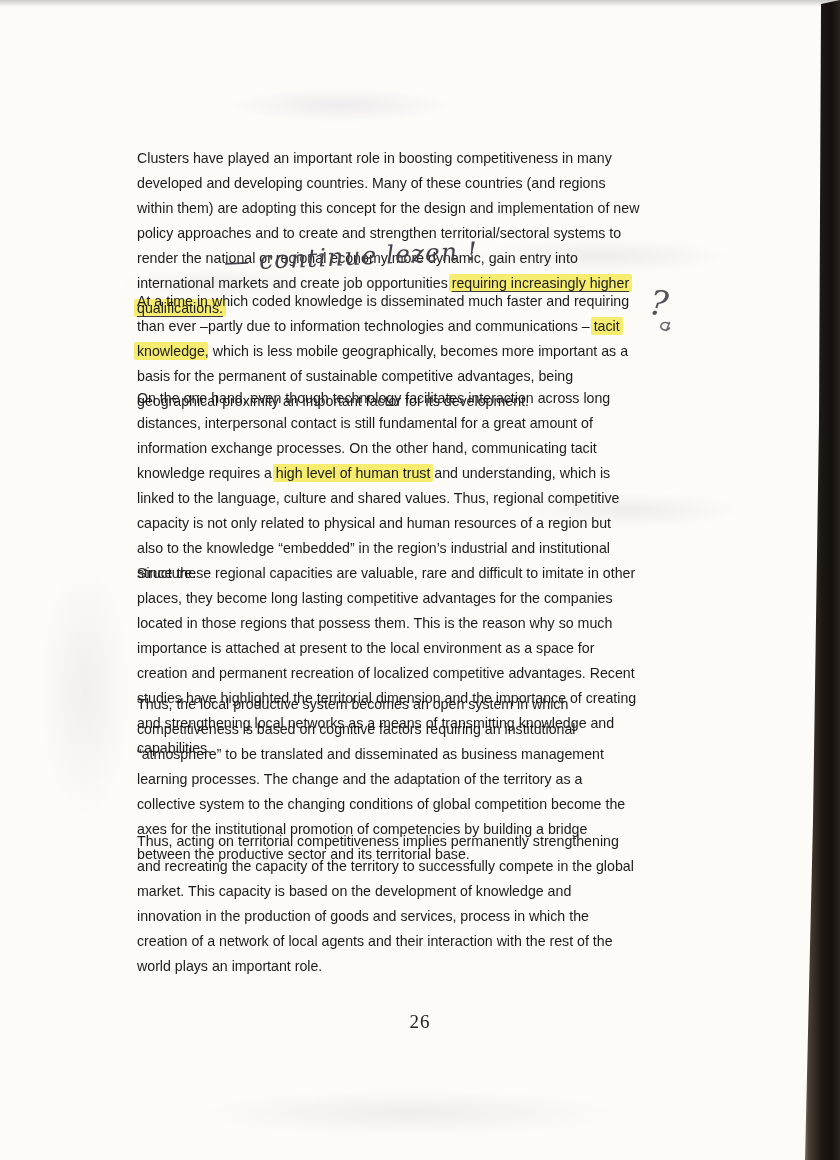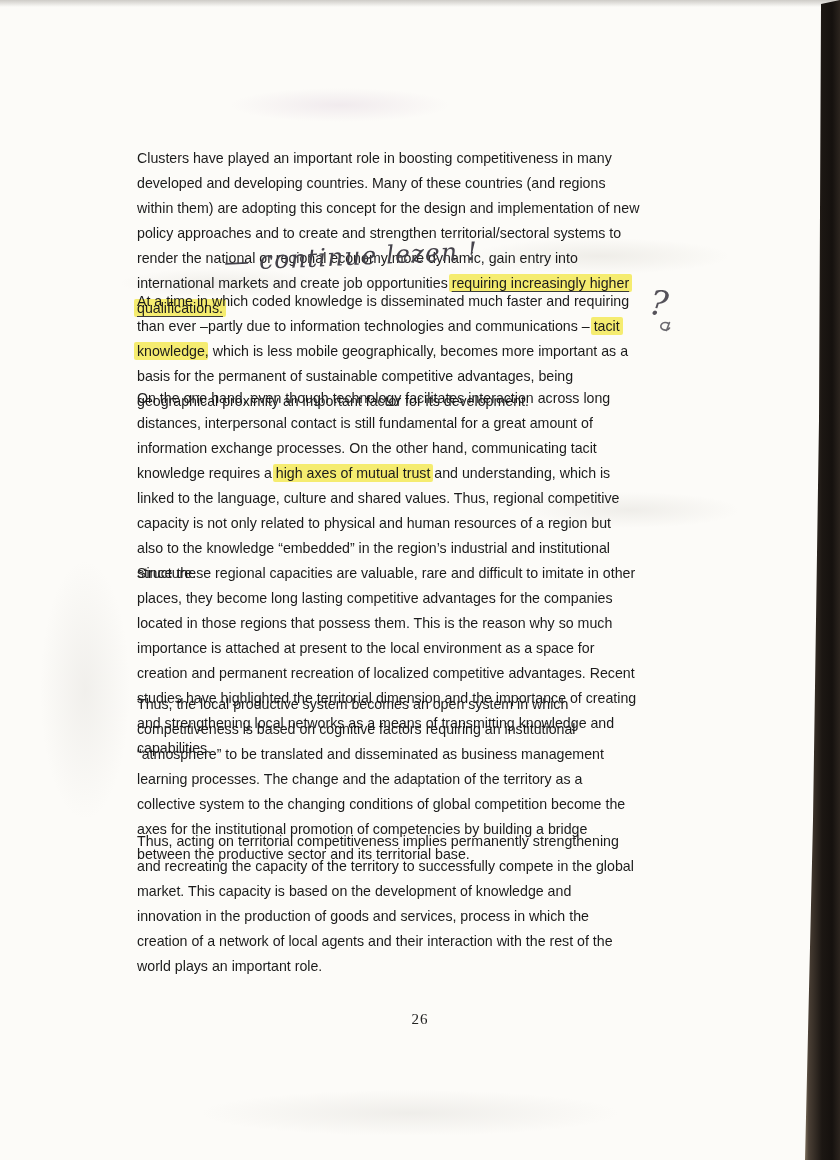--- a/index.html
+++ b/index.html
@@ -60,21 +60,21 @@
     position:absolute;left:650px;top:283px;
     font-family:"DejaVu Serif", serif;font-style:italic;
     font-size:34px;color:#55525a;
     transform:rotate(7deg);
   }
   .hand-scribble{position:absolute;left:658px;top:320px;}
 
   .page-number{
     position:absolute;left:385px;top:1011px;width:70px;
     text-align:center;
-    font-family:"Liberation Serif", serif;font-size:15px;color:#222;
+    font-family:"Liberation Serif", serif;font-size:19px;color:#222;
     letter-spacing:1px;
   }
 </style>
 </head>
 <body>
 
 <div class="page">
 
   <div class="top-edge"></div>
 
@@ -93,21 +93,21 @@
 international markets and create job opportunities </span><span class="hl ul">requiring increasingly higher
 qualifications.</span></p>
   <p class="para p2"><span class="">At a time in which coded knowledge is disseminated much faster and requiring
 than ever –partly due to information technologies and communications – </span><span class="hl">tacit
 knowledge</span><span class="">, which is less mobile geographically, becomes more important as a
 basis for the permanent of sustainable competitive advantages, being
 geographical proximity an important factor for its development.</span></p>
   <p class="para p3"><span class="">On the one hand, even though technology facilitates interaction across long
 distances, interpersonal contact is still fundamental for a great amount of
 information exchange processes. On the other hand, communicating tacit
-knowledge requires a </span><span class="hl">high axes of mutual trust</span><span class=""> and understanding, which is
+knowledge requires a </span><span class="hl">high level of human trust</span><span class=""> and understanding, which is
 linked to the language, culture and shared values. Thus, regional competitive
 capacity is not only related to physical and human resources of a region but
 also to the knowledge “embedded” in the region’s industrial and institutional
 structure.</span></p>
   <p class="para p4"><span class="">Since these regional capacities are valuable, rare and difficult to imitate in other
 places, they become long lasting competitive advantages for the companies
 located in those regions that possess them. This is the reason why so much
 importance is attached at present to the local environment as a space for
 creation and permanent recreation of localized competitive advantages.  Recent
 studies have highlighted the territorial dimension and the importance of creating

